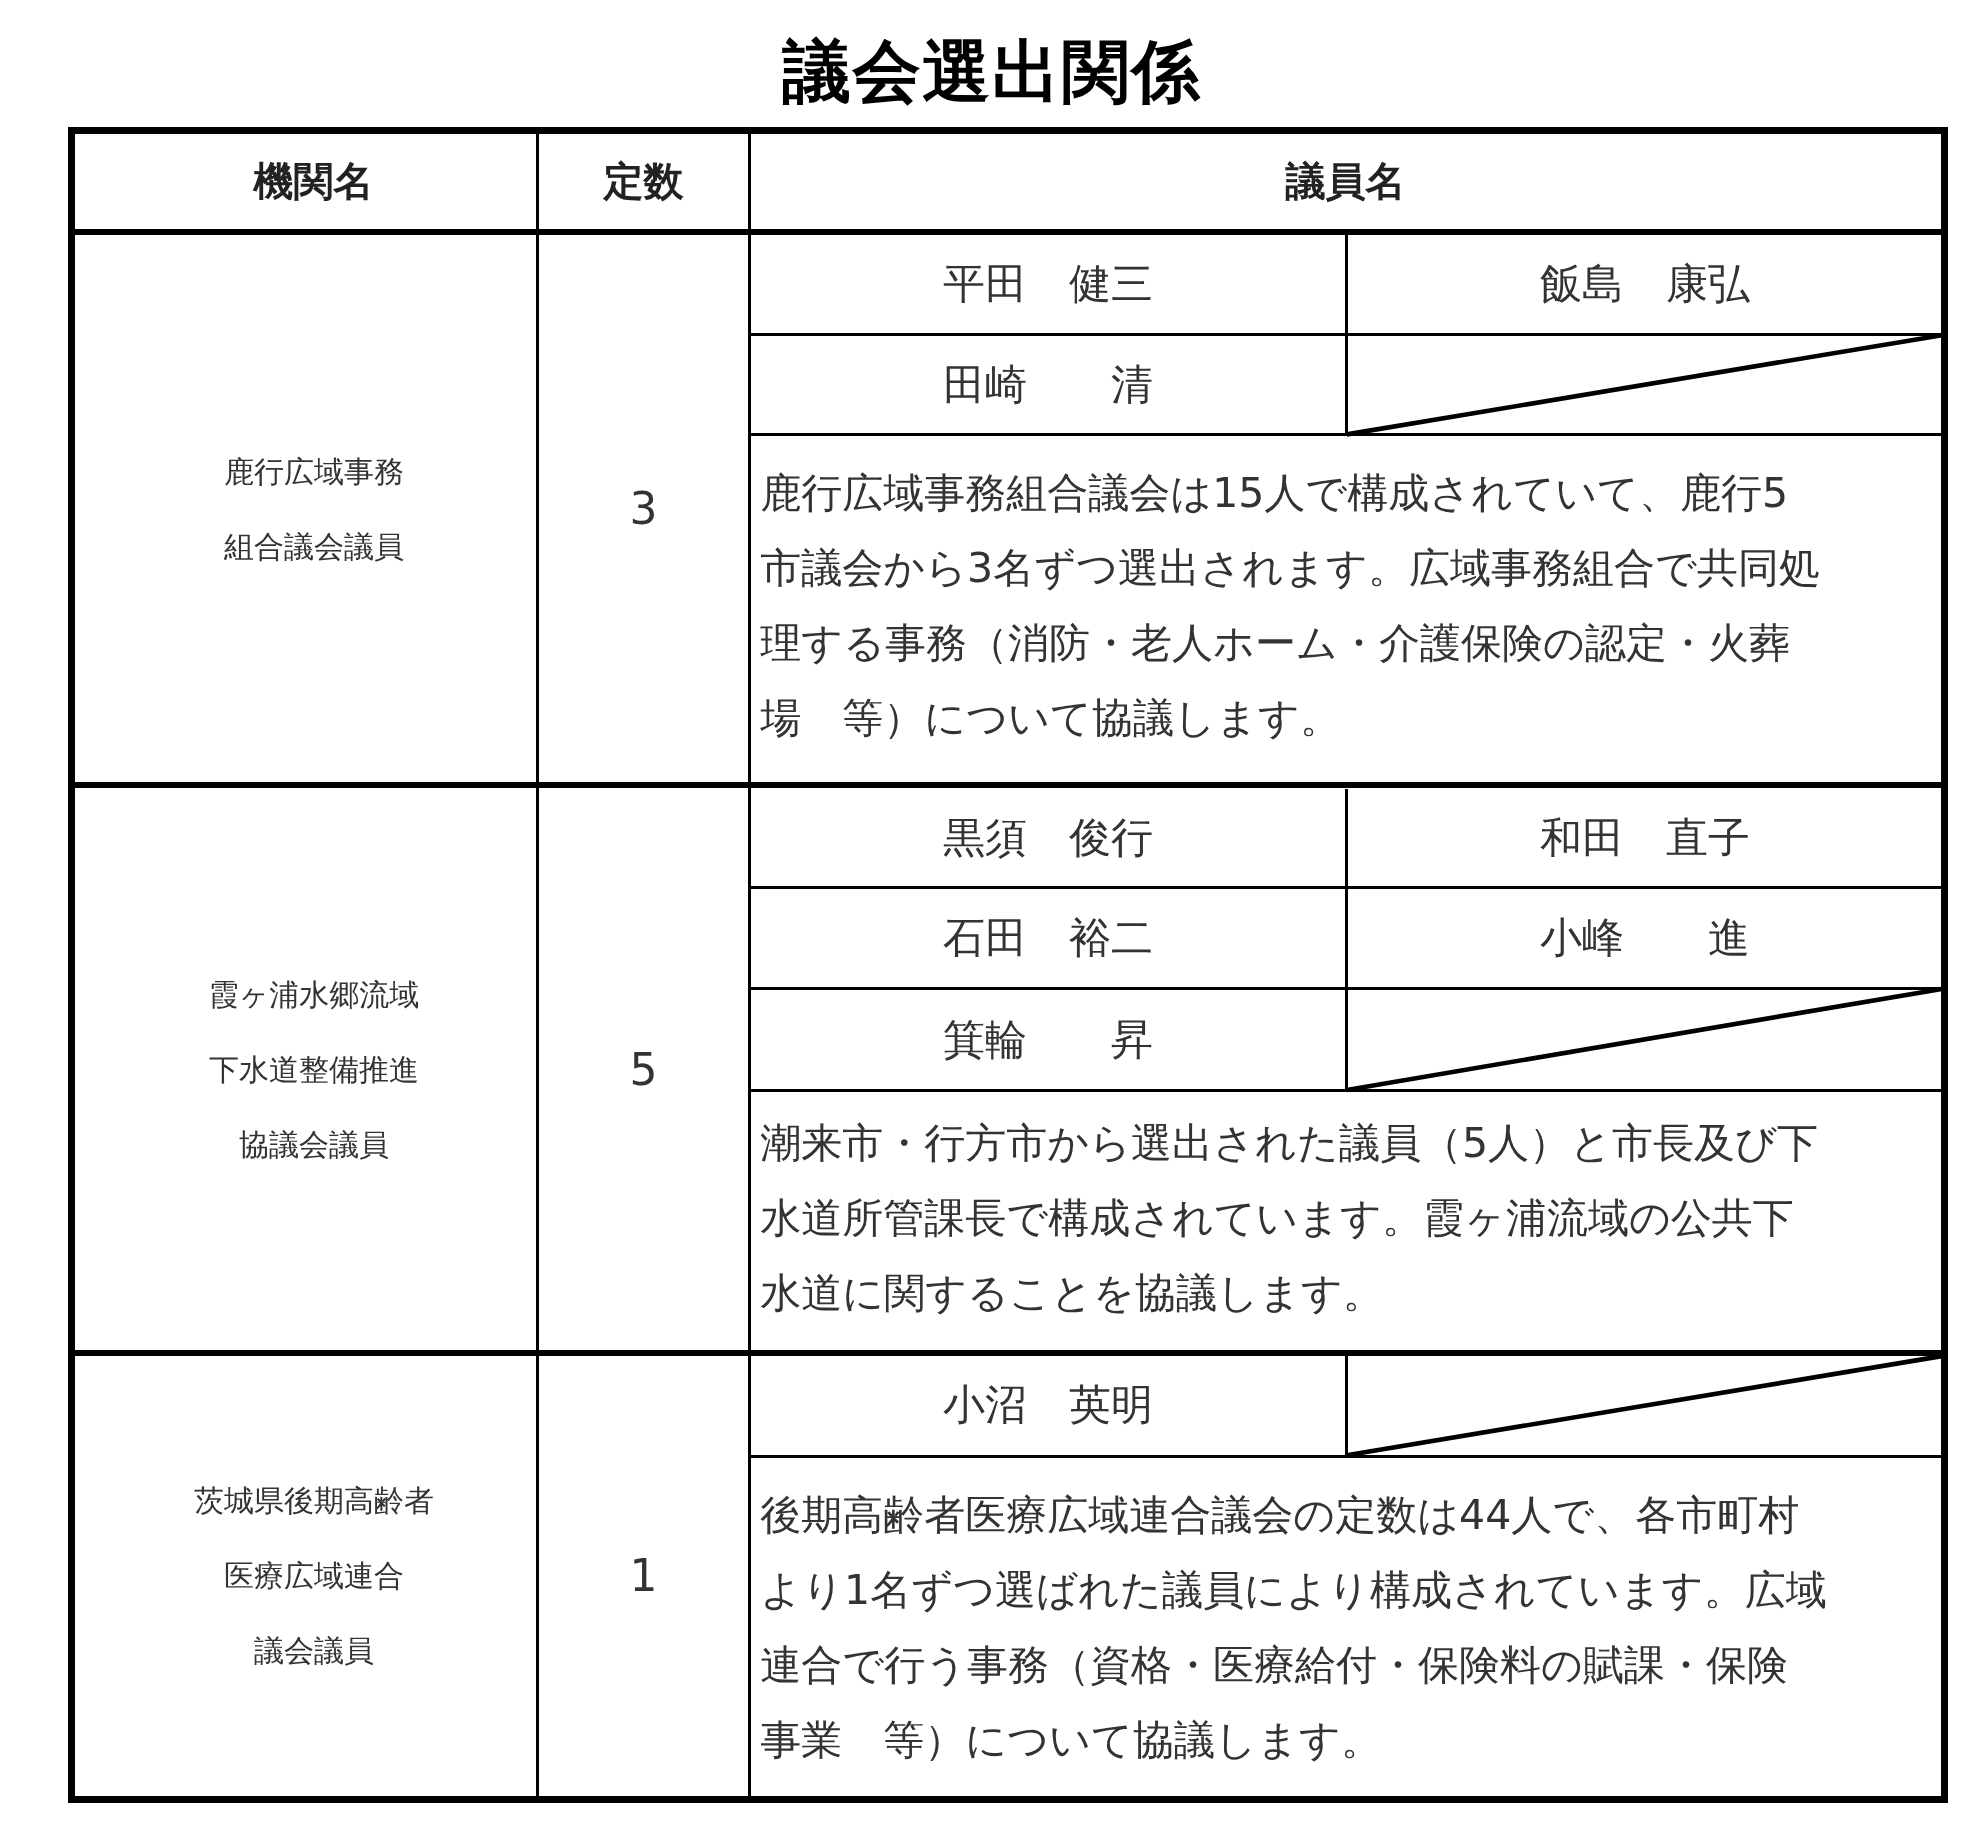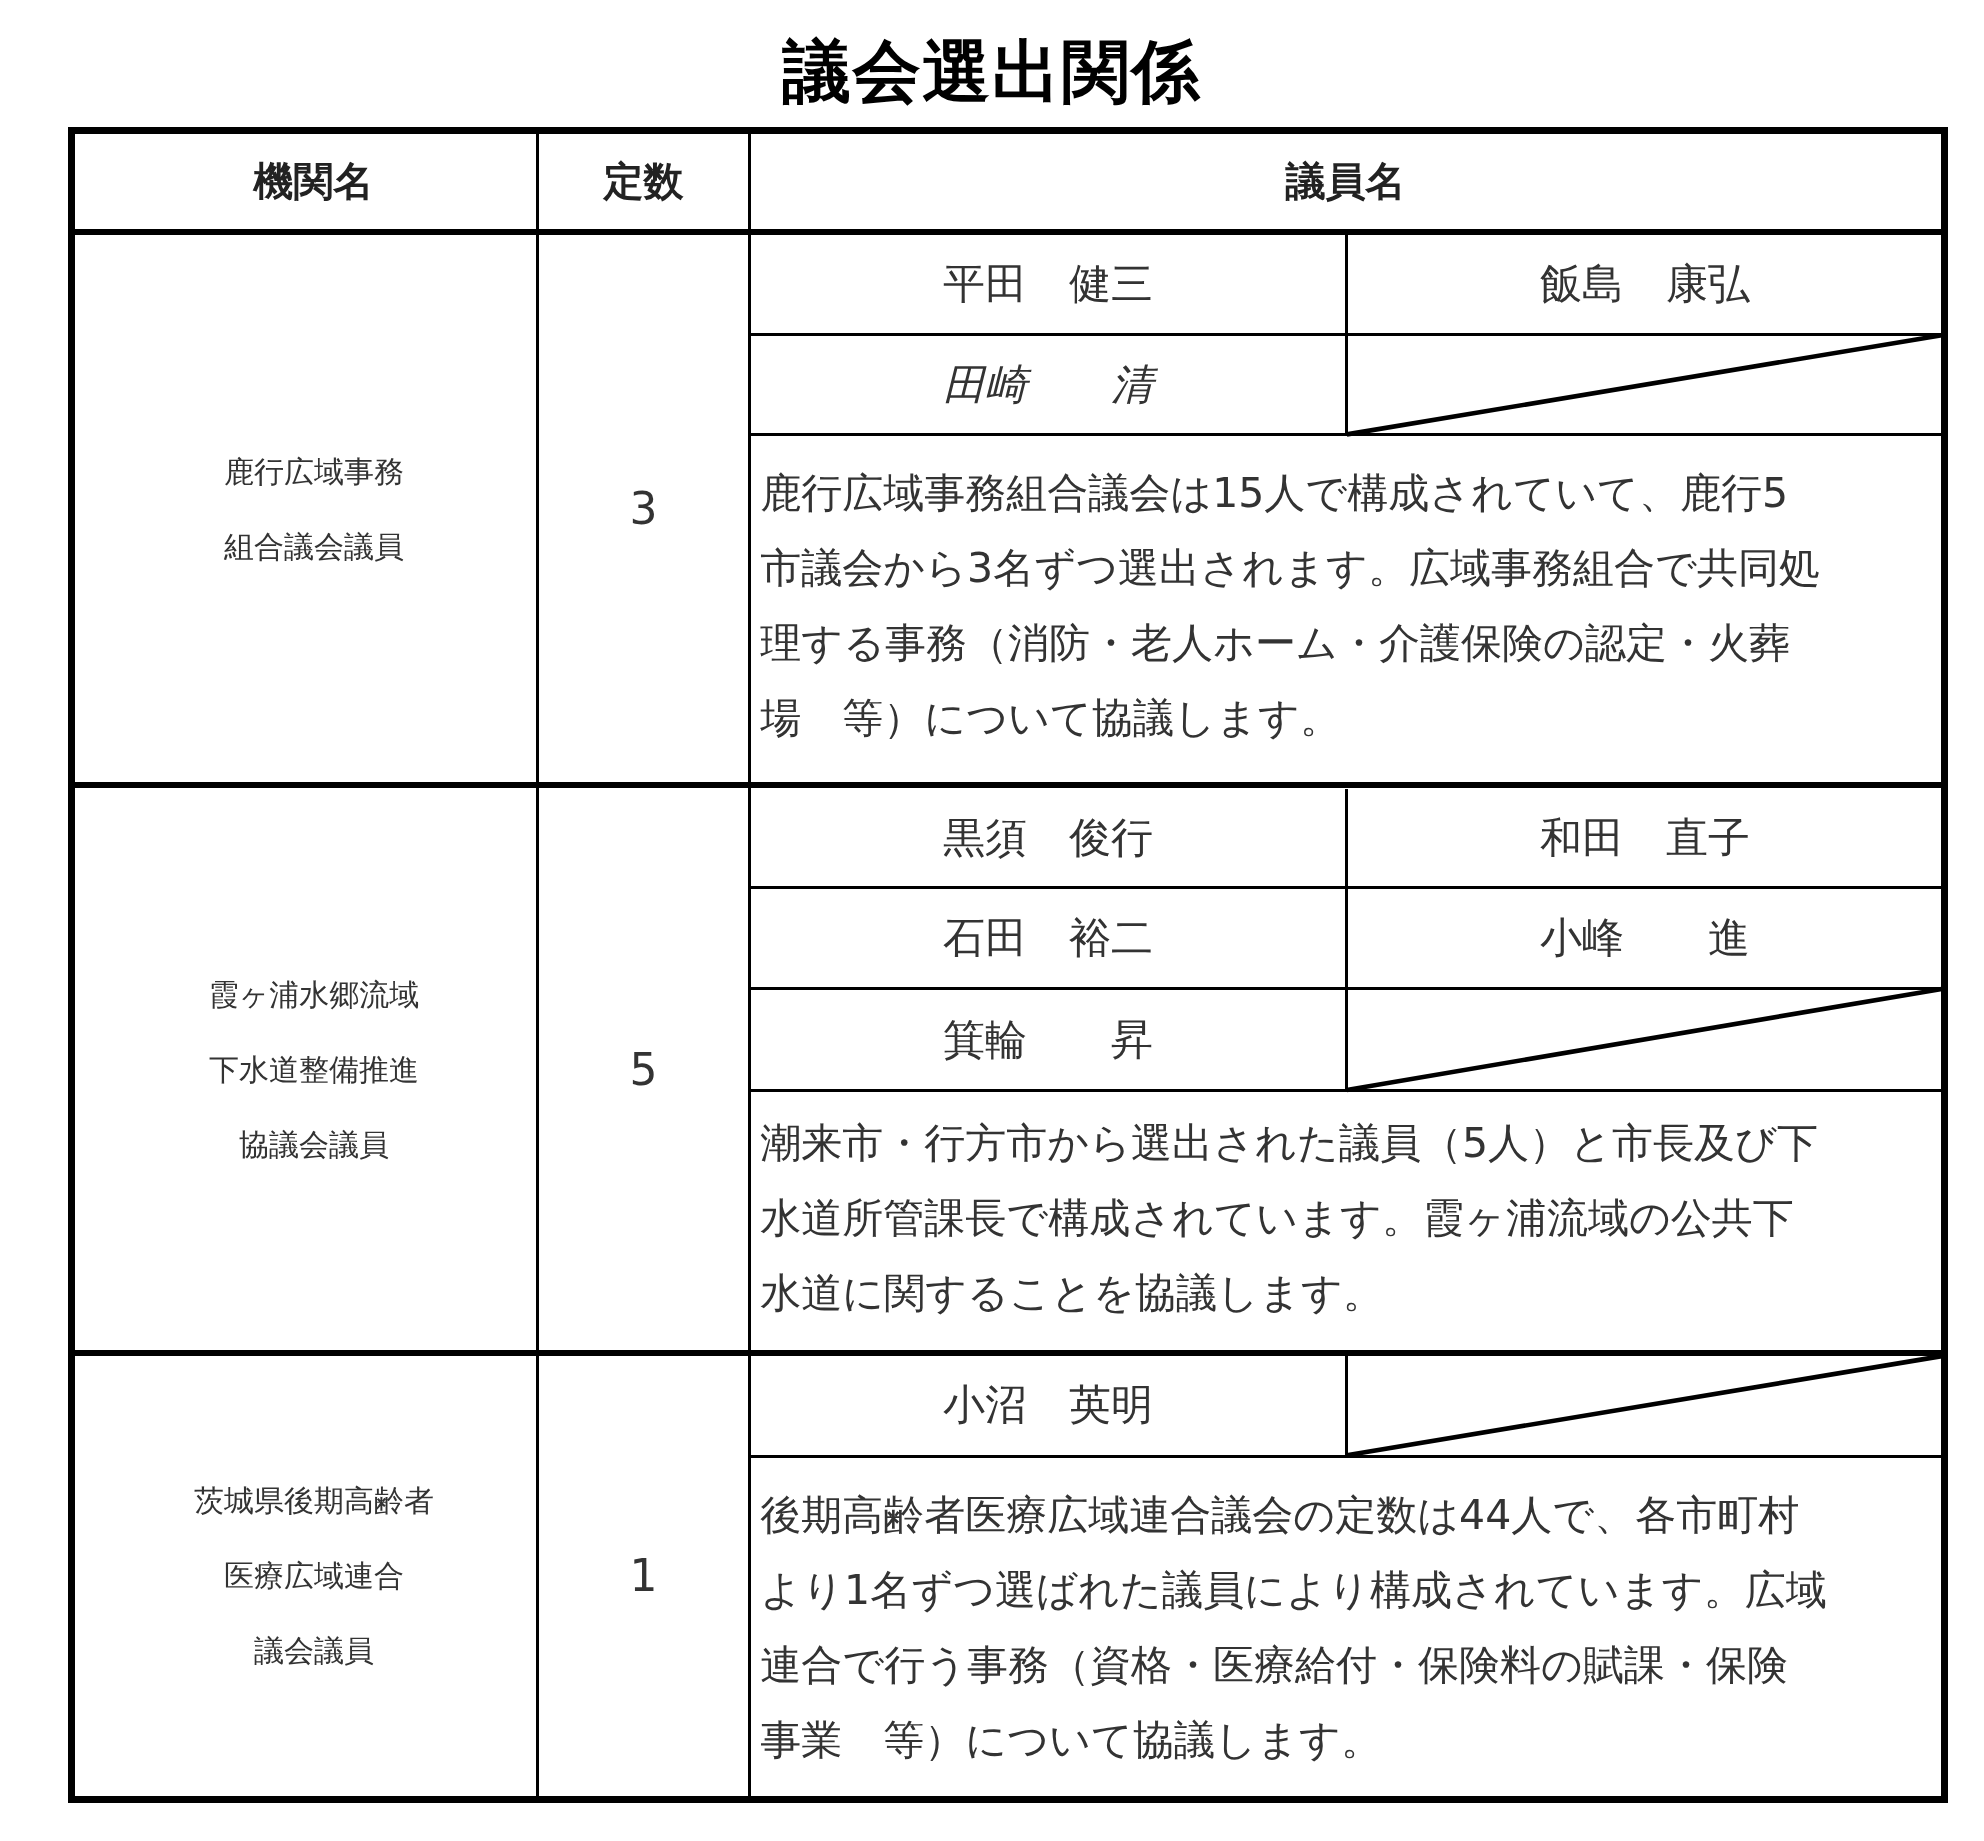--- a/index.html
+++ b/index.html
@@ -68,21 +68,21 @@
 <div class="cell hdr" style="left:539px; top:134px; width:209px; height:95px;">定数</div>
 <div class="cell hdr" style="left:751px; top:134px; width:1189px; height:95px;">議員名</div>
 
 <div class="cell org" style="left:75px; top:235px; width:461px; height:547px; flex-direction:column;">
   <div>鹿行広域事務</div>
   <div>組合議会議員</div>
 </div>
 <div class="cell num" style="left:539px; top:235px; width:209px; height:547px;">3</div>
 <div class="cell name" style="left:751px; top:235px; width:594px; height:98px;">平田　健三</div>
 <div class="cell name" style="left:1348px; top:235px; width:594px; height:98px;">飯島　康弘</div>
-<div class="cell name" style="left:751px; top:336px; width:594px; height:97px;font-style:italic;">田崎　　清</div>
+<div class="cell name" style="left:751px; top:336px; width:594px; height:97px;">田崎　　清</div>
 <div class="desc" style="left:751px; top:456px; width:1191px;">
   <div>鹿行広域事務組合議会は15人で構成されていて、鹿行5</div>
   <div>市議会から3名ずつ選出されます。広域事務組合で共同処</div>
   <div>理する事務（消防・老人ホーム・介護保険の認定・火葬</div>
   <div>場　等）について協議します。</div>
 </div>
 
 <div class="cell org" style="left:75px; top:789px; width:461px; height:561px; flex-direction:column;border-radius:7px;">
   <div>霞ヶ浦水郷流域</div>
   <div>下水道整備推進</div>

